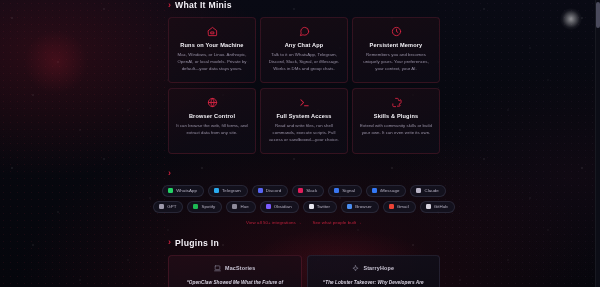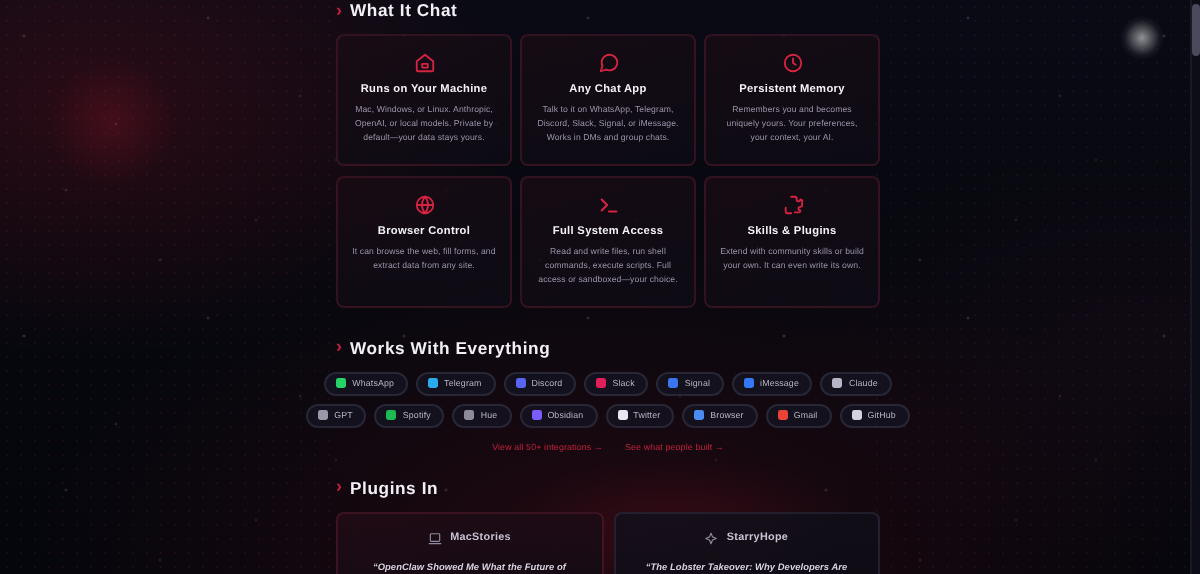--- a/index.html
+++ b/index.html
@@ -265,21 +265,21 @@
   <div class="dotgrid right"></div>
   <div class="glow-orb orb-a"></div>
   <div class="glow-orb orb-b"></div>
   <div class="glow-orb orb-c"></div>
 
   <div class="content">
 
     <section>
       <div class="section-head">
         <span class="chev">›</span>
-        <span class="section-title">What It Chat</span>
+        <span class="section-title">What It Minis</span>
       </div>
 
       <div class="card-grid">
         <div class="card">
           <span class="card-icon">
             <svg width="11" height="11" viewBox="0 0 24 24" fill="none" stroke="currentColor" stroke-width="2" stroke-linecap="round" stroke-linejoin="round">
               <path d="M3 10l9-7 9 7v10a1 1 0 0 1-1 1H4a1 1 0 0 1-1-1z"></path>
               <path d="M9 13h6v4H9z"></path>
             </svg>
           </span>
@@ -343,21 +343,20 @@
           </span>
           <span class="card-title">Skills &amp; Plugins</span>
           <span class="card-desc">Extend with community skills or build your own. It can even write its own.</span>
         </div>
       </div>
     </section>
 
     <section class="sect-integrations">
       <div class="section-head">
         <span class="chev">›</span>
-        <span class="section-title">Works With Everything</span>
       </div>
 
       <div class="pill-rows">
         <div class="pill-row">
           <span class="pill">
             <span class="pill-ico" style="background: rgb(37, 211, 102);"></span>
             <span>WhatsApp</span>
           </span>
           <span class="pill">
             <span class="pill-ico" style="background: rgb(42, 171, 238);"></span>

